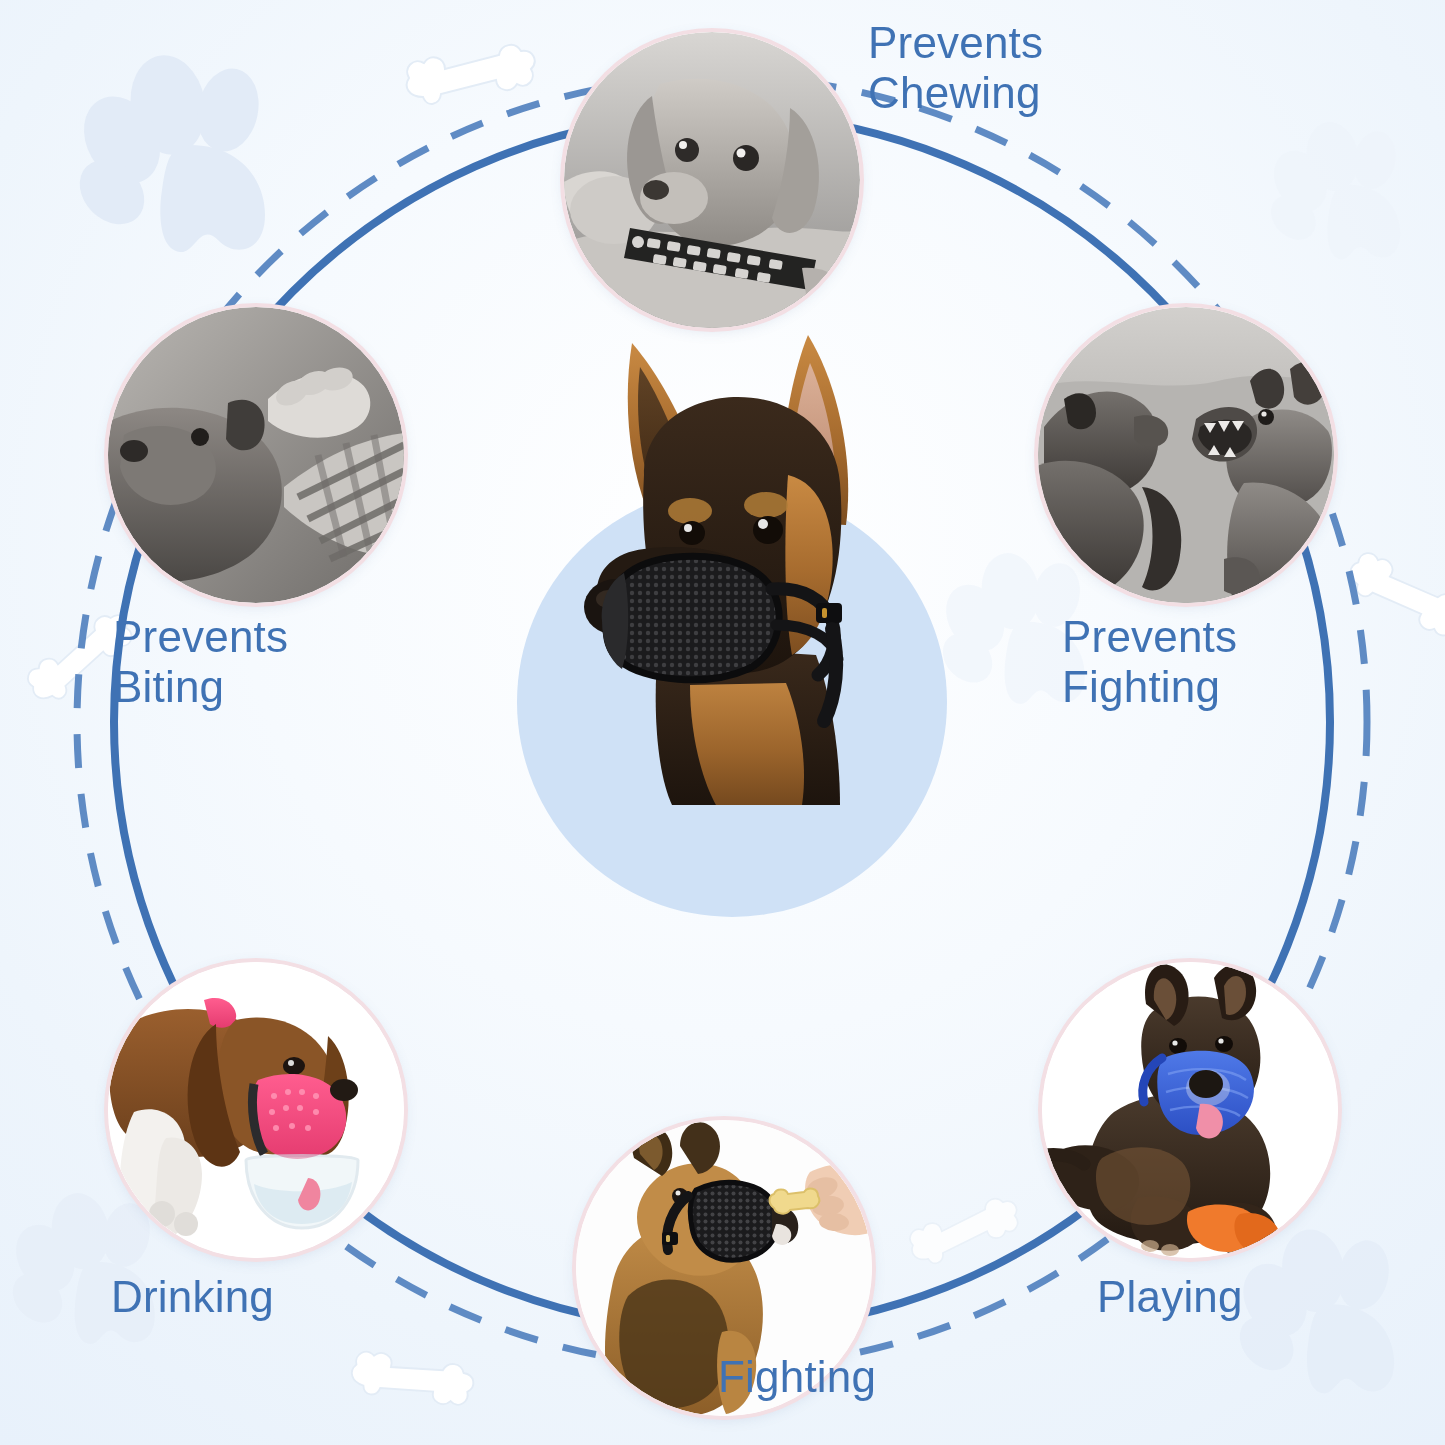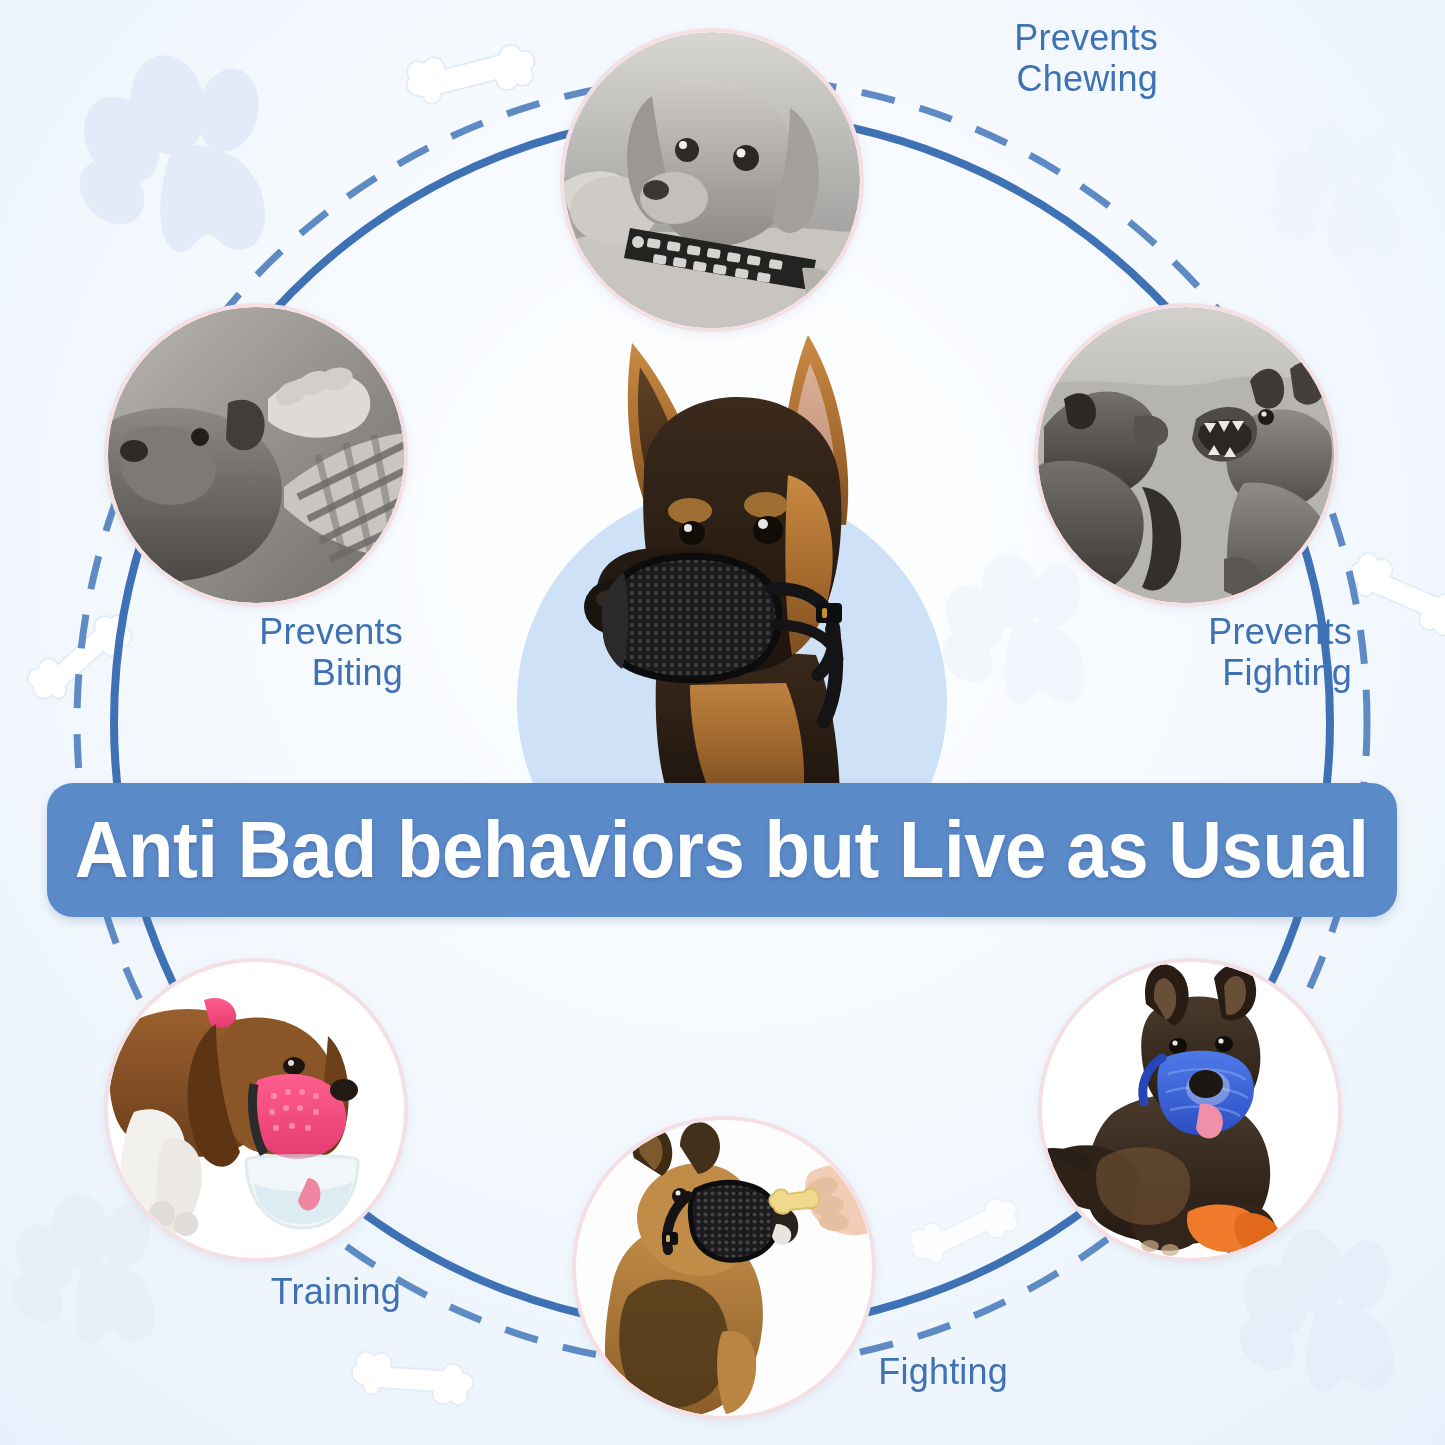--- a/index.html
+++ b/index.html
@@ -71,24 +71,24 @@
     inset: 0;
     border-radius: 50%;
     overflow: hidden;
   }
   .node svg { display: block; width: 100%; height: 100%; }
 
   
   .node-label {
     position: absolute;
     color: #3f72b4;
-    font-size: 36px;
+    font-size: 44px;
     line-height: 1.13;
     font-weight: 400;
-    text-align: right;
+    text-align: left;
     letter-spacing: 0.2px;
     white-space: pre-line;
   }
 
   
   .banner {
     position: absolute;
     left: 47px;
     top: 783px;
     width: 1350px;
@@ -519,21 +519,21 @@
 
         <path d="M138 198 C138 192 250 192 250 198 C250 236 228 266 194 266
                  C160 266 138 236 138 198 Z" fill="#e9f2f6" opacity=".62" stroke="#cfdde5" stroke-width="3"></path>
         <path d="M146 222 C168 232 220 232 244 220 C240 248 220 262 194 262
                  C168 262 150 248 146 222 Z" fill="#d5e7ef" opacity=".75"></path>
 
         <path d="M200 216 C210 216 216 230 210 242 C204 252 192 250 190 238 Z" fill="#f0859f"></path>
       </svg>
     </div>
   </div>
-  <div class="node-label" style="left:111px; top:1272px; width:290px;">Training</div>
+  <div class="node-label" style="left:111px; top:1272px; width:290px;">Drinking</div>
 
   <div class="node" style="left:576px; top:1120px; width:296px; height:296px;">
     <div class="photo">
       <svg viewBox="0 0 296 296" preserveAspectRatio="xMidYMid slice">
         <defs>
           <linearGradient id="gshep" x1="0" y1="0" x2="0" y2="1">
             <stop offset="0%" stop-color="#c08b47"></stop>
               <stop offset="100%" stop-color="#8c5e28"></stop>
           </linearGradient>
           <pattern id="mesh2" width="7" height="7" patternUnits="userSpaceOnUse">
@@ -654,18 +654,16 @@
 
         <path d="M120 96 C104 106 98 124 102 140" fill="none" stroke="#2446b8" stroke-width="9" stroke-linecap="round"></path>
 
         <path d="M146 250 C166 238 204 240 216 258 C226 274 210 290 186 290
                  C160 290 140 272 146 250 Z" fill="#f07a2c"></path>
         <path d="M198 252 C218 248 236 258 238 274 C240 288 222 294 206 288
                  C192 282 188 258 198 252 Z" fill="#e2691c"></path>
       </svg>
     </div>
   </div>
-
-  <div class="banner">
-    <span class="banner-text">Anti Bad behaviors but Live as Usual</span>
-  </div>
+  <div class="node-label" style="left:1097px; top:1272px; width:290px;">Playing</div>
+
 
 </div>
 
 </body></html>

